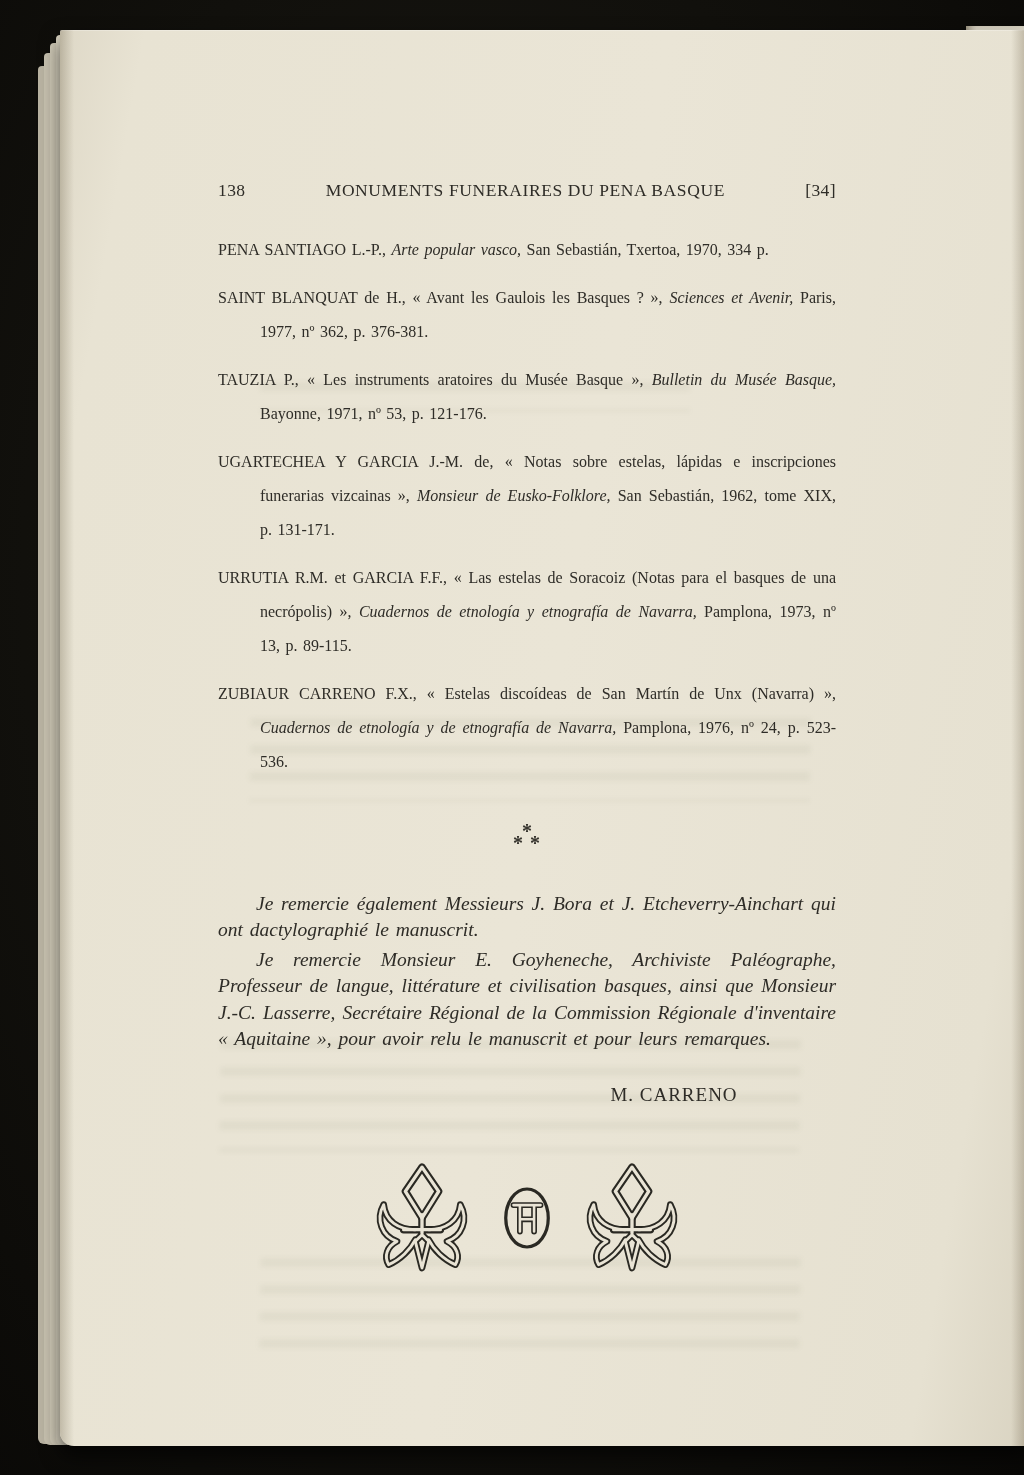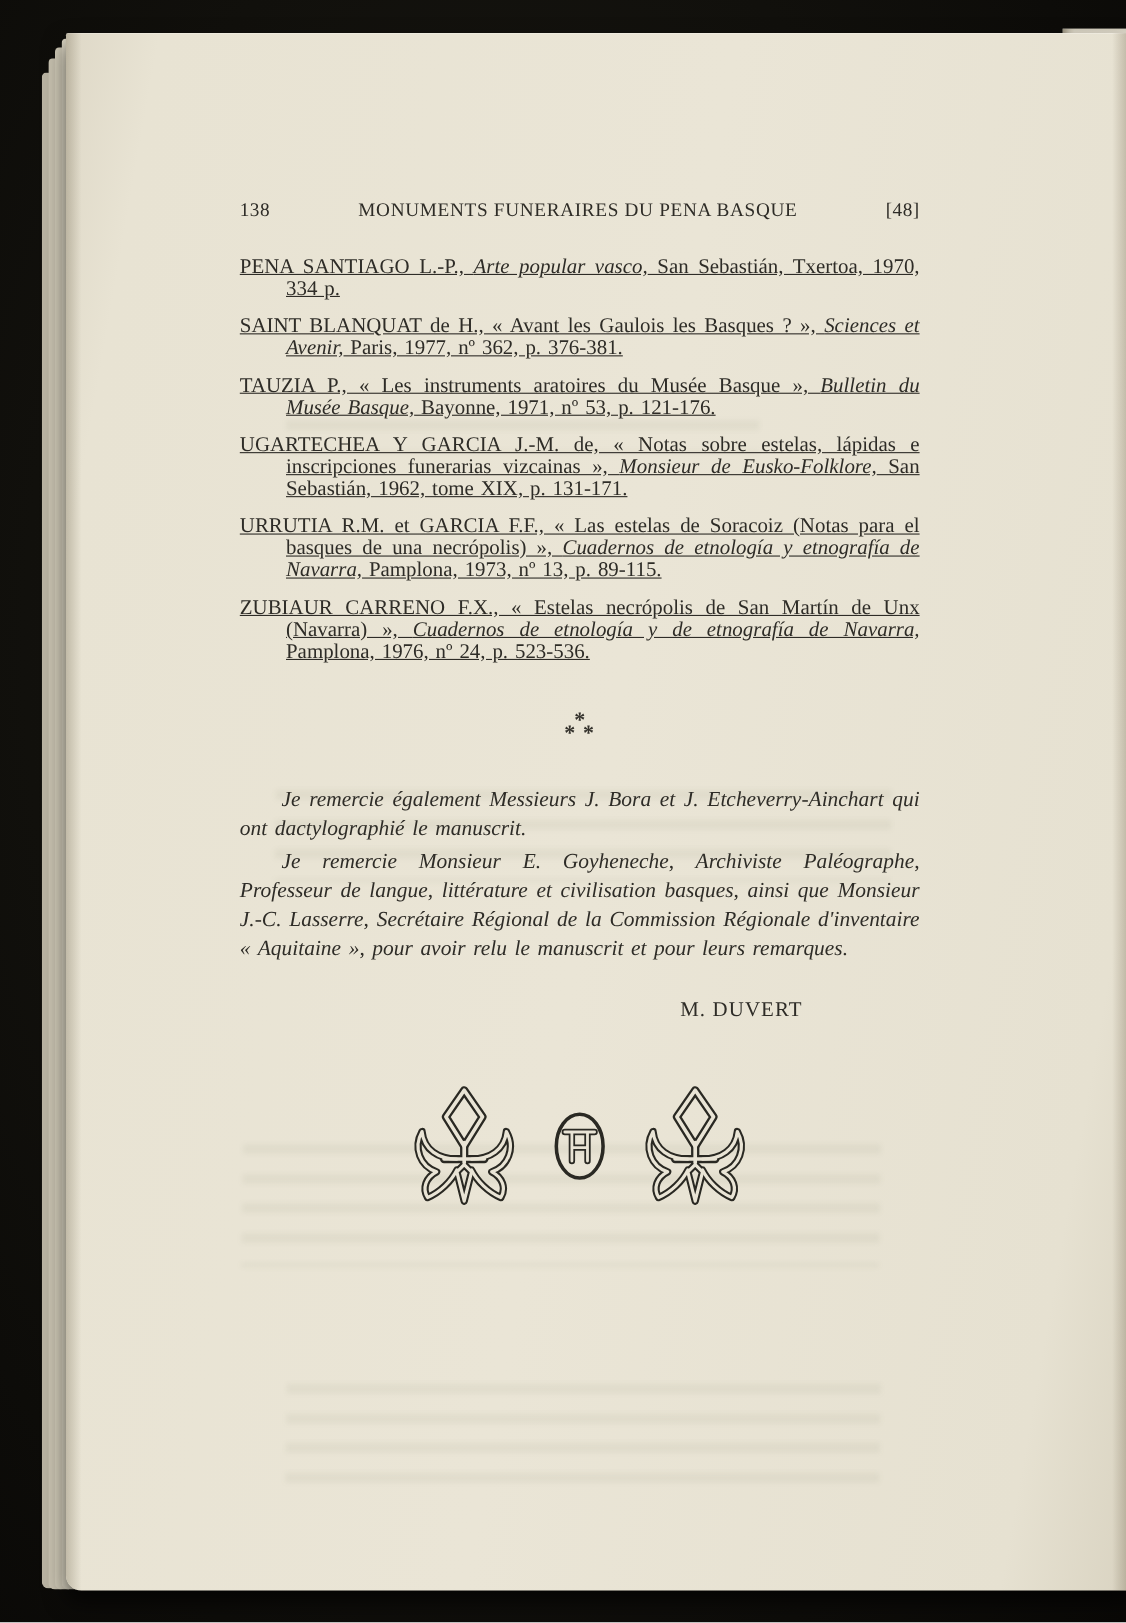--- a/index.html
+++ b/index.html
@@ -51,21 +51,21 @@
     position:absolute;opacity:.5;filter:blur(2.5px);pointer-events:none;
     background:repeating-linear-gradient(to bottom, rgba(112,116,88,.14) 0 9px, rgba(0,0,0,0) 9px 27px);
     transform:skewX(-1deg);
   }
   .content{position:absolute;left:158px;top:150px;width:618px;}
   .running-header{
     display:flex;justify-content:space-between;align-items:baseline;
     font-size:17.5px;letter-spacing:.4px;margin-bottom:32px;
   }
   .running-header .rh-title{flex:1;text-align:center;letter-spacing:.6px;}
-  .bibliography{font-size:19px;line-height:20px;text-decoration:underline;}
+  .bibliography{font-size:16px;line-height:34px;}
   .entry{
     text-align:justify;padding-left:42px;text-indent:-42px;margin:0 0 14px 0;
     word-spacing:1.5px;
   }
   .entry .it{font-style:italic;}
   .asterism{
     text-align:center;margin-top:46px;font-size:20px;font-weight:bold;color:#34322c;
   }
   .asterism span{display:block;line-height:12px;}
   .asterism .bottom{letter-spacing:1px;}
@@ -94,44 +94,44 @@
     <div class="ghost" style="left:200px;top:352px;width:430px;height:30px;"></div>
     <div class="ghost" style="left:190px;top:688px;width:560px;height:84px;"></div>
     <div class="ghost" style="left:160px;top:1010px;width:580px;height:112px;"></div>
     <div class="ghost" style="left:200px;top:1228px;width:540px;height:100px;"></div>
 
     <div class="content">
 
       <div class="running-header">
         <span class="rh-num">138</span>
         <span class="rh-title">MONUMENTS FUNERAIRES DU PENA BASQUE</span>
-        <span class="rh-ref">[48]</span>
+        <span class="rh-ref">[34]</span>
       </div>
 
       <div class="bibliography">
           <div class="entry"><span>PENA SANTIAGO L.-P., </span><span class="it">Arte popular vasco,</span><span> San Sebastián, Txertoa, 1970, 334 p.</span></div>
           <div class="entry"><span>SAINT BLANQUAT de H., « Avant les Gaulois les Basques ? », </span><span class="it">Sciences et Avenir,</span><span> Paris, 1977, nº 362, p. 376-381.</span></div>
           <div class="entry"><span>TAUZIA P., « Les instruments aratoires du Musée Basque », </span><span class="it">Bulletin du Musée Basque,</span><span> Bayonne, 1971, nº 53, p. 121-176.</span></div>
           <div class="entry"><span>UGARTECHEA Y GARCIA J.-M. de, « Notas sobre estelas, lápidas e inscripciones funerarias vizcainas », </span><span class="it">Monsieur de Eusko-Folklore,</span><span> San Sebastián, 1962, tome XIX, p. 131-171.</span></div>
           <div class="entry"><span>URRUTIA R.M. et GARCIA F.F., « Las estelas de Soracoiz (Notas para el basques de una necrópolis) », </span><span class="it">Cuadernos de etnología y etnografía de Navarra,</span><span> Pamplona, 1973, nº 13, p. 89-115.</span></div>
-          <div class="entry"><span>ZUBIAUR CARRENO F.X., « Estelas necrópolis de San Martín de Unx (Navarra) », </span><span class="it">Cuadernos de etnología y de etnografía de Navarra,</span><span> Pamplona, 1976, nº 24, p. 523-536.</span></div>
+          <div class="entry"><span>ZUBIAUR CARRENO F.X., « Estelas discoídeas de San Martín de Unx (Navarra) », </span><span class="it">Cuadernos de etnología y de etnografía de Navarra,</span><span> Pamplona, 1976, nº 24, p. 523-536.</span></div>
         </div>
 
       <div class="asterism">
         <span class="top">*</span>
         <span class="bottom">* *</span>
       </div>
 
       <div class="acknowledgments">
           <p>Je remercie également Messieurs J. Bora et J. Etcheverry-Ainchart qui ont dactylographié le manuscrit.</p>
           <p>Je remercie Monsieur E. Goyheneche, Archiviste Paléographe, Professeur de langue, littérature et civilisation basques, ainsi que Monsieur J.-C. Lasserre, Secrétaire Régional de la Commission Régionale d'inventaire « Aquitaine », pour avoir relu le manuscrit et pour leurs remarques.</p>
         </div>
 
       <div class="signature">
-        <div class="sig-name">M. DUVERT</div>
+        <div class="sig-name">M. CARRENO</div>
       </div>
 
       <div class="ornaments">
 
         <svg width="100" height="110" viewBox="0 0 120 132">
           <g fill="none" stroke="#2a2923" stroke-linecap="round" stroke-linejoin="round">
             <path stroke-width="9" d="M60 5 L80 34 L60 66 L40 34 Z"></path>
             <path stroke-width="9" d="M60 62 L60 84"></path>
             <path stroke-width="9" d="M38 80 L82 80"></path>
             <path stroke-width="8" d="M52 80 C32 80 16 70 14 50 C4 68 12 88 30 94 C18 100 14 112 20 122 C34 116 46 104 52 92"></path>

